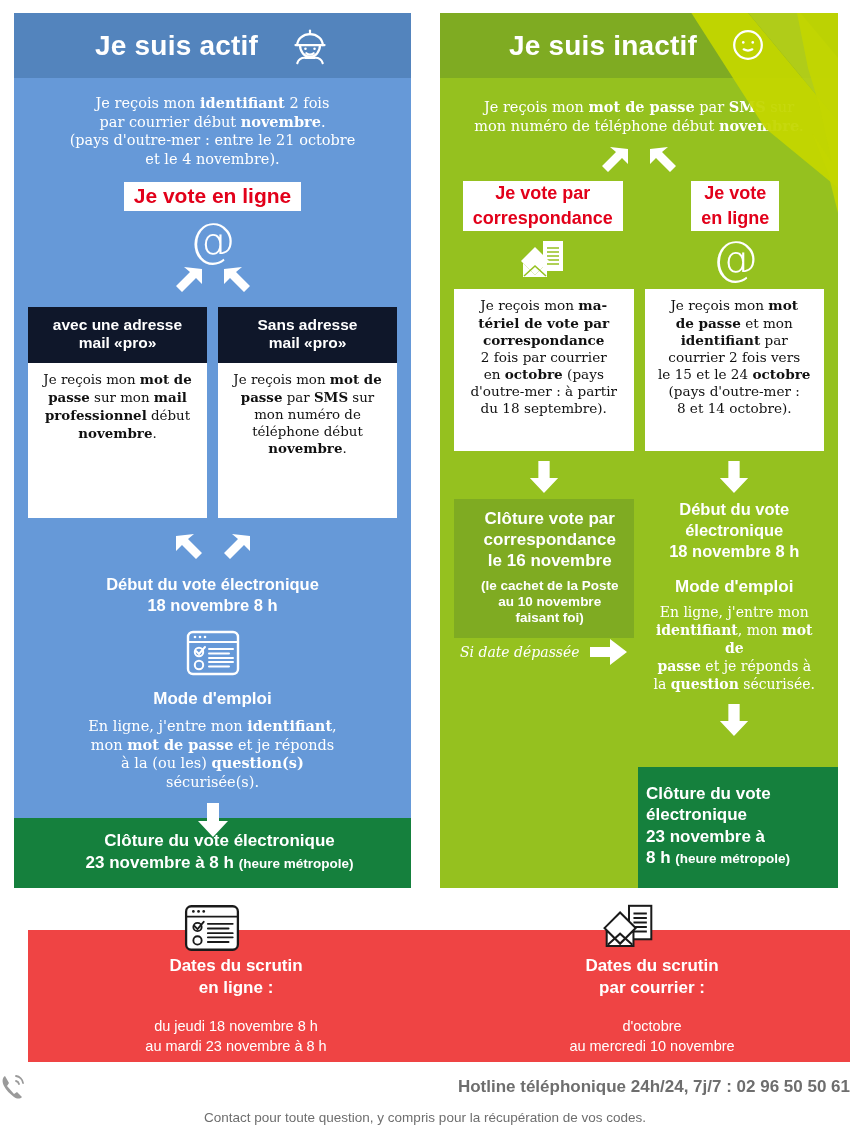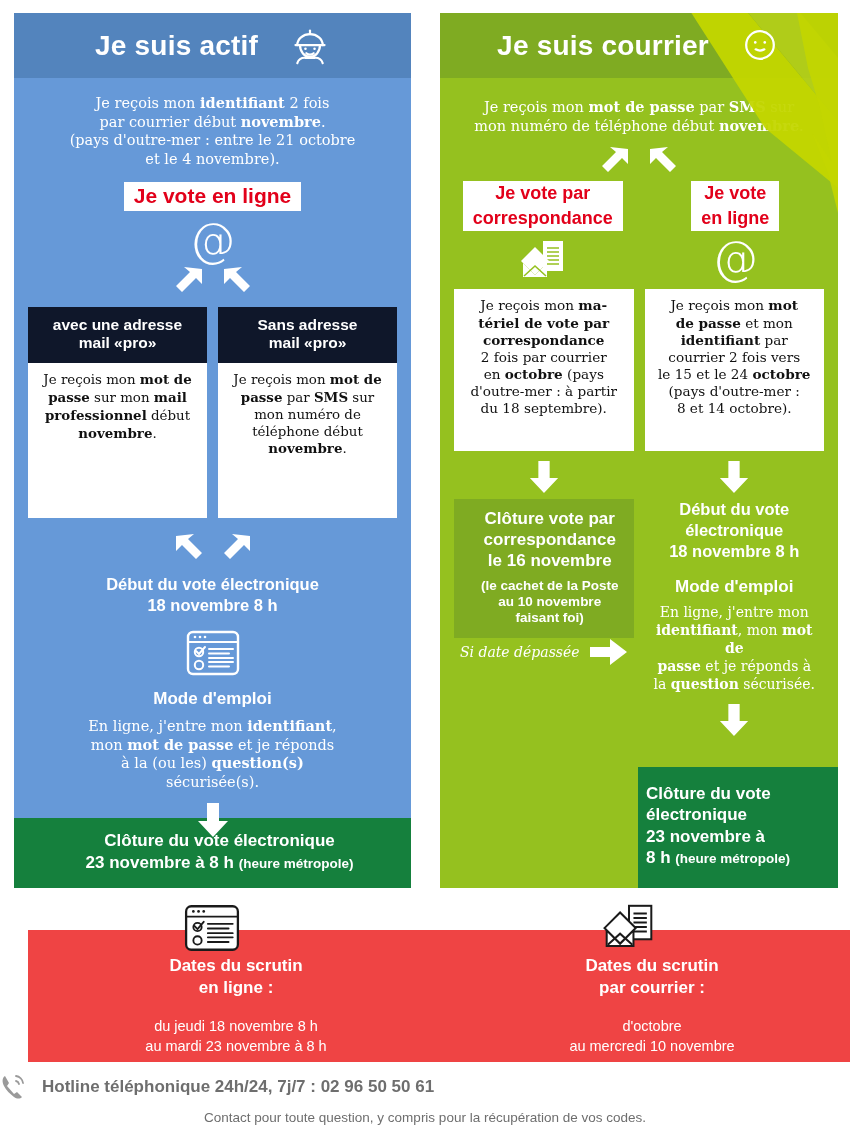--- a/index.html
+++ b/index.html
@@ -133,21 +133,21 @@
     font-size: 14.5px; line-height: 1.38; margin-top: 16px;
     font-family: "Liberation Sans", sans-serif;
   }
   .blk-icon { position: absolute; z-index: 5; }
 
   
   .hotline {
     position: absolute; left: 0; top: 1072px; width: 850px; text-align: center;
   }
   .hotline .line1 {
-    display: flex; align-items: center; justify-content: flex-start; gap: 14px;
+    display: flex; align-items: center; justify-content: space-between; 
     color: #6e6e6e; font-weight: bold; font-size: 17px;
     font-family: "Liberation Sans", sans-serif;
   }
   .hotline .line2 {
     color: #6e6e6e; font-size: 13.5px; margin-top: 8px;
     font-family: "Liberation Sans", sans-serif;
   }
   b { font-weight: bold; }
 </style>
 </head>
@@ -237,21 +237,21 @@
           <polygon points="12,0 24,0 24,18 33,18 18,34 3,18 12,18" fill="#fff"></polygon>
         </svg>
       </div>
     </div>
 
     <div class="footer-band">Clôture du vote électronique<br>23 novembre à 8 h <span class="small">(heure métropole)</span></div>
   </div>
 
   <div class="col col-inactive">
     <div class="col-head">
-      <div class="title">Je suis courrier</div>
+      <div class="title">Je suis inactif</div>
       <div class="hicon">
         <svg class="ic" viewBox="0 0 44 44" width="38" height="38" fill="none" stroke="#fff" stroke-width="2.6" stroke-linecap="round">
           <circle cx="22" cy="22" r="16"></circle>
           <circle cx="16.5" cy="19" r="1.5" fill="#fff" stroke="none"></circle>
           <circle cx="27.5" cy="19" r="1.5" fill="#fff" stroke="none"></circle>
           <path d="M17 27q5 3 10 0"></path>
         </svg>
       </div>
     </div>
 

